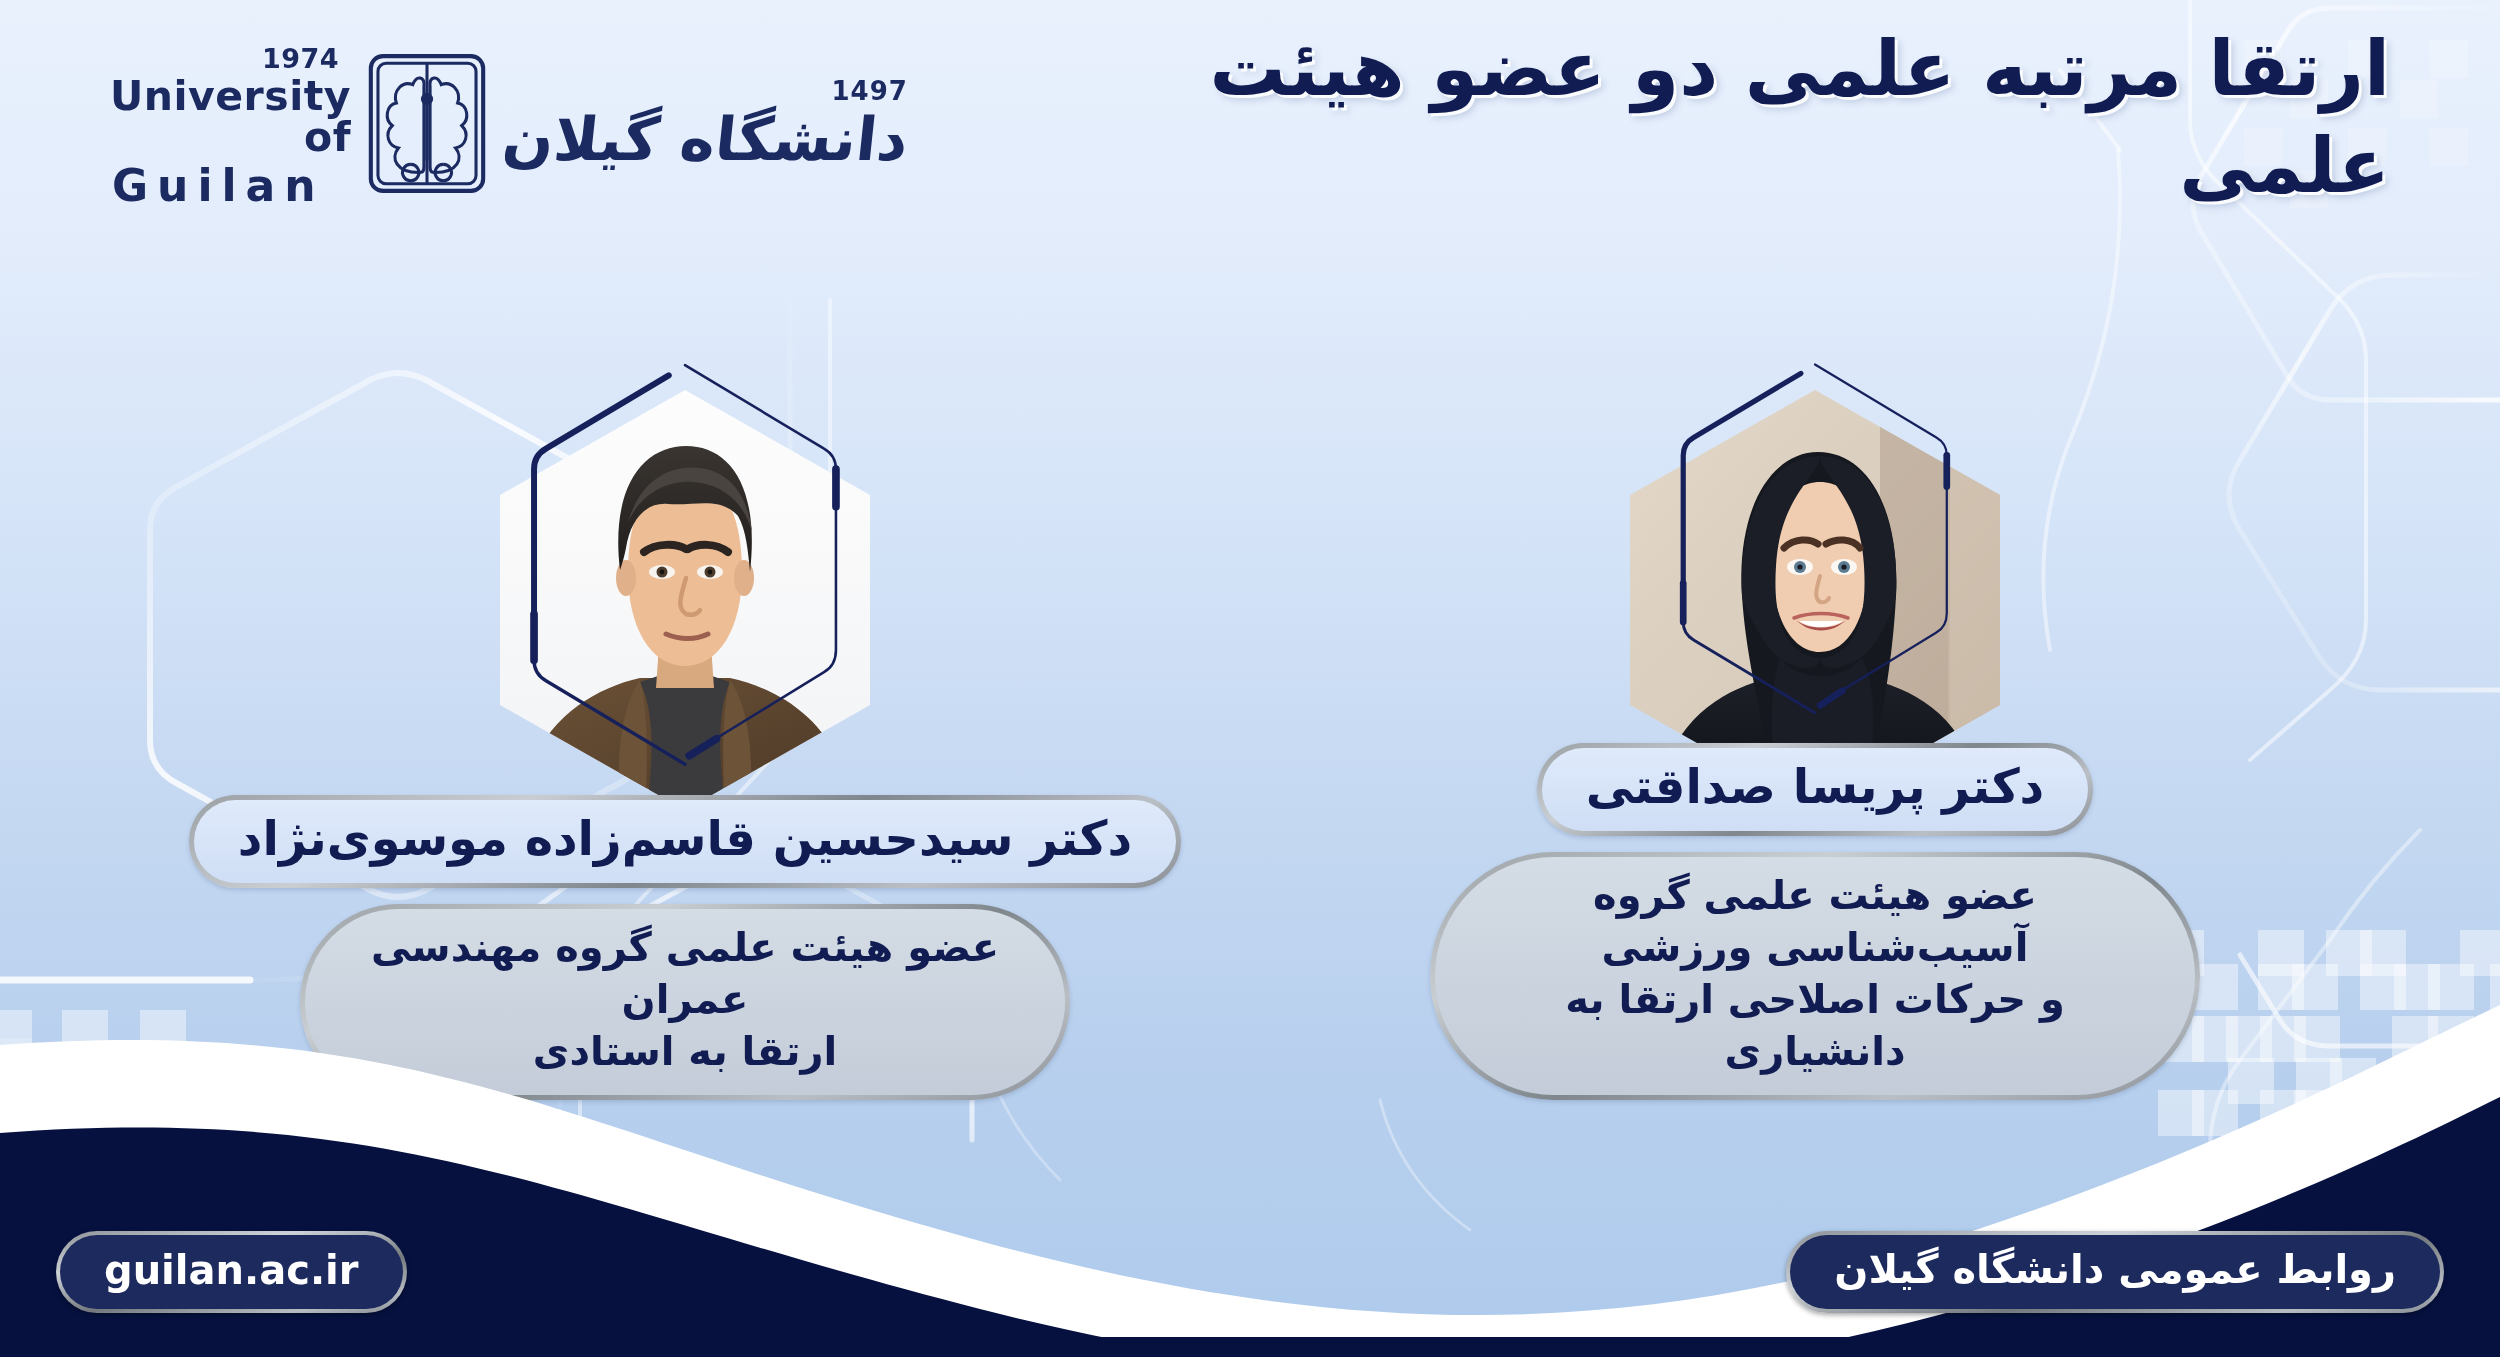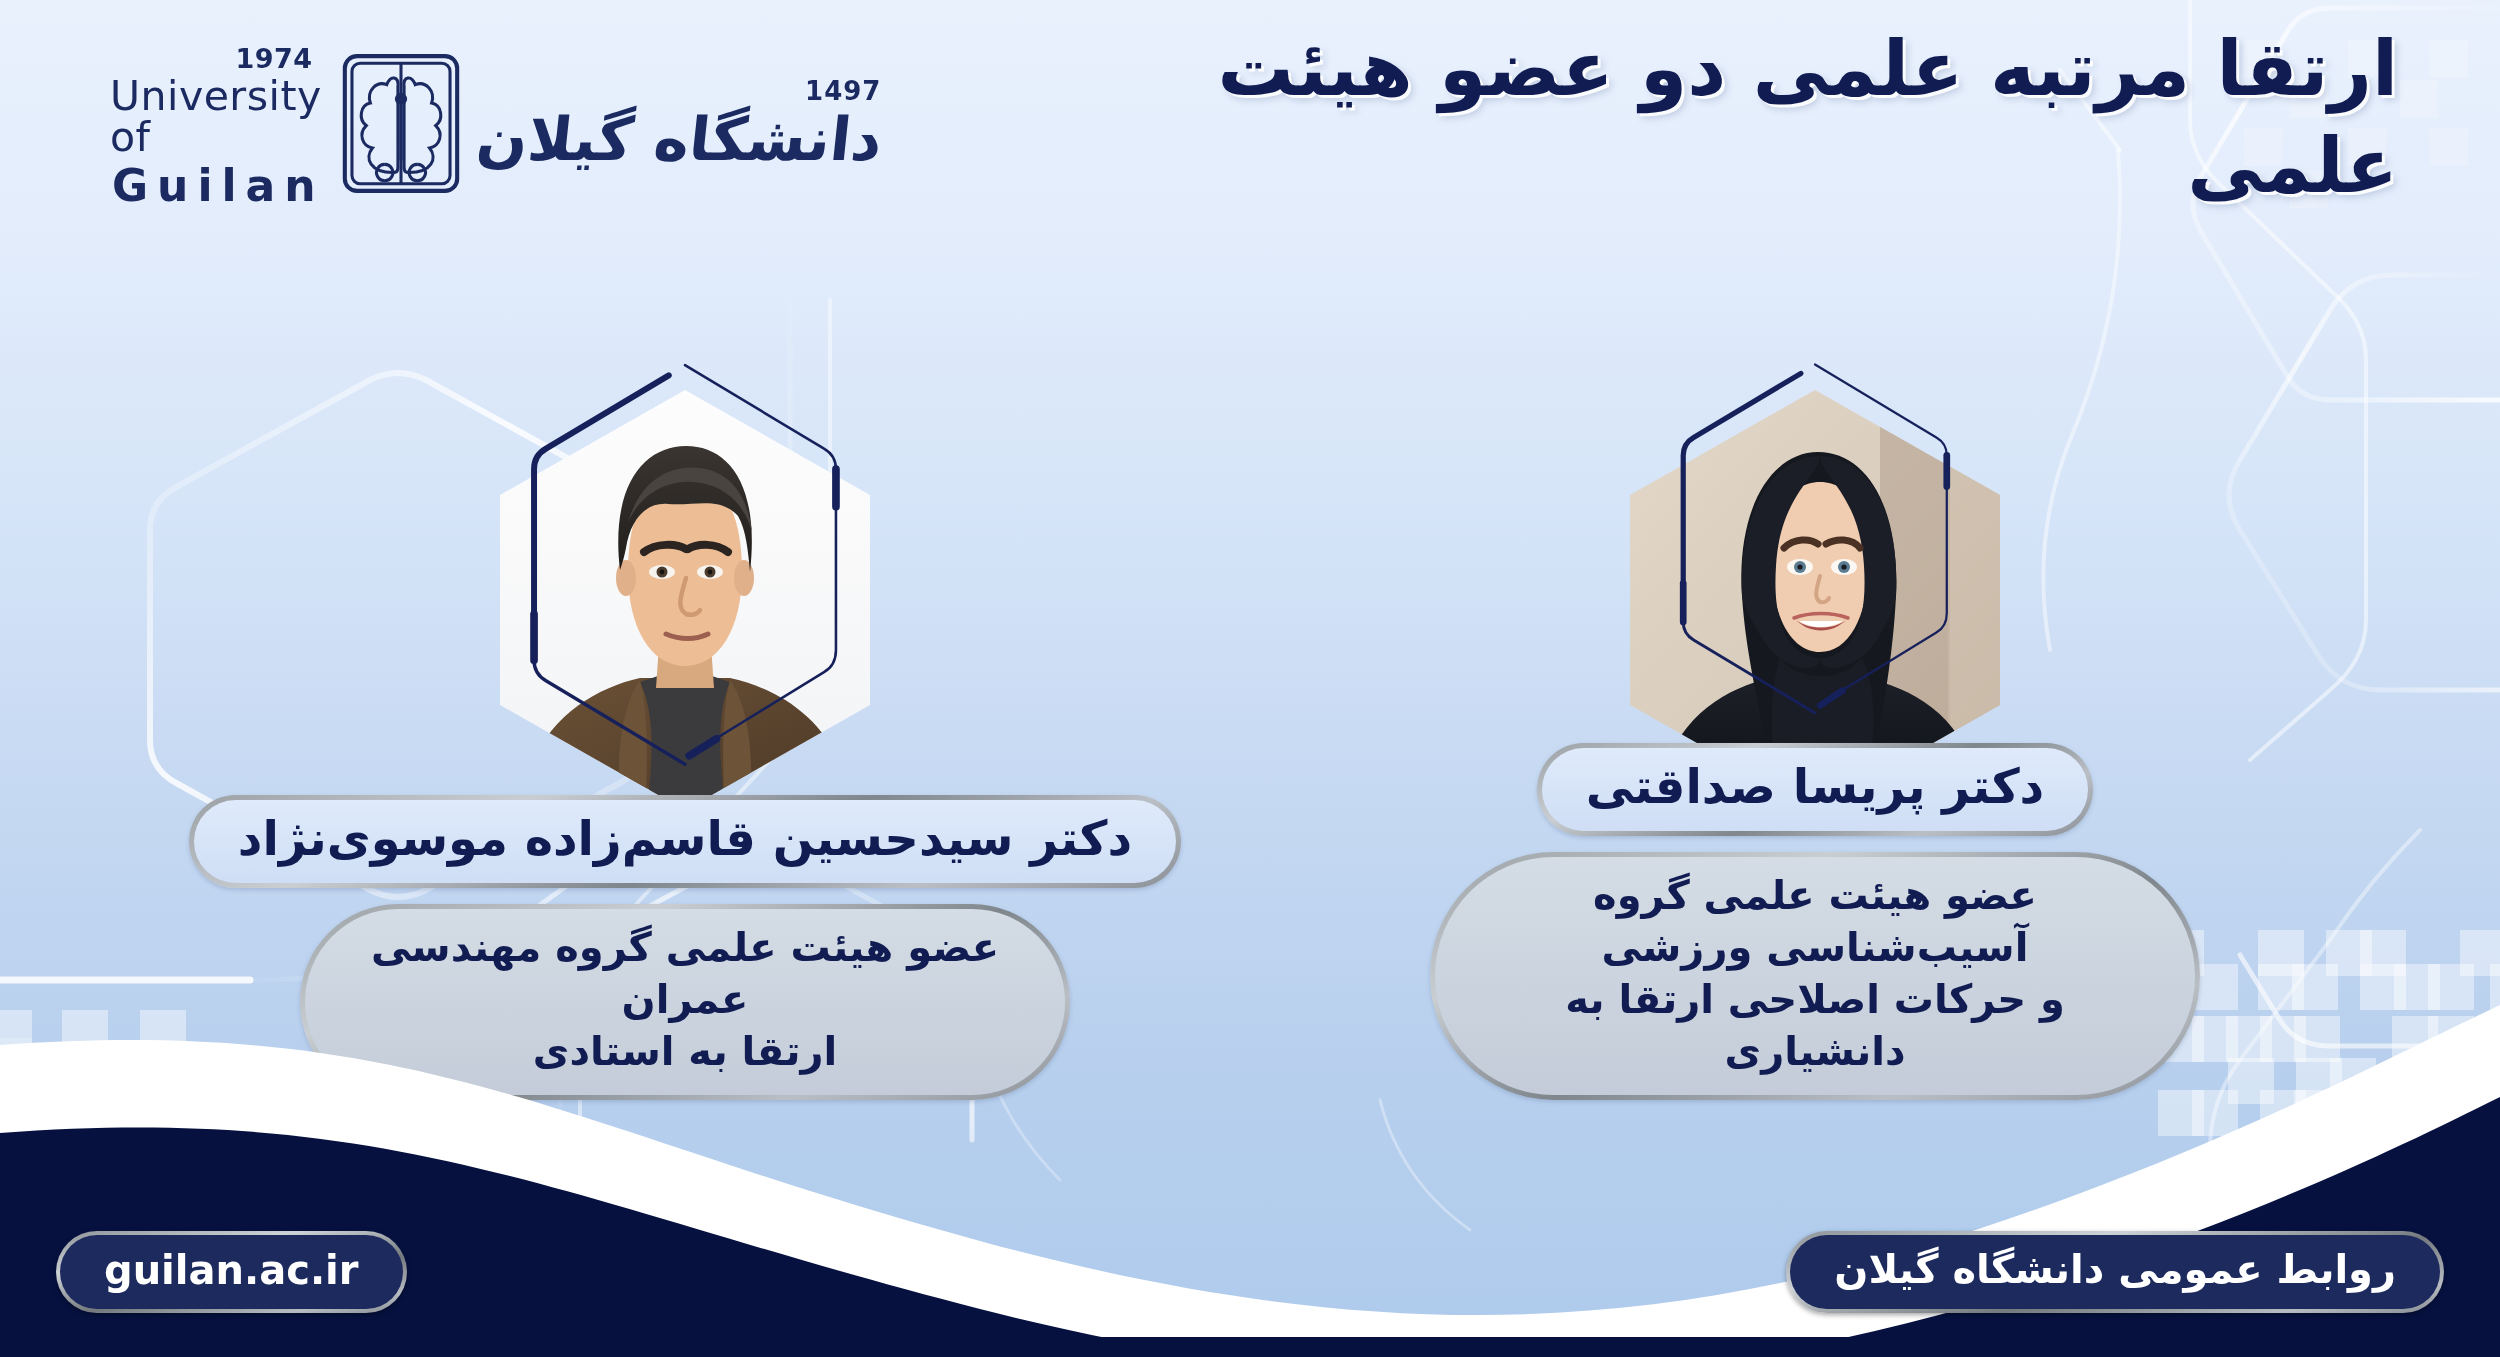--- a/index.html
+++ b/index.html
@@ -46,22 +46,23 @@
     display: flex; flex-direction: column; align-items: flex-start;
     color: #1b2a60;
     line-height: 1;
     padding-top: 6px;
   }
   .logo-year {
     font-size: 27px; font-weight: 700; letter-spacing: 0.5px;
     align-self: flex-end; margin-right: 12px; margin-bottom: 4px;
   }
   .logo-univ {
-    font-size: 41px; font-weight: 400; letter-spacing: 0.5px;
+    font-size: 41px; font-weight: 700; letter-spacing: 0.5px;
     font-family: "DejaVu Sans", "Liberation Sans", sans-serif;
+    text-align: right;
   }
   .logo-guilan {
     font-size: 44px; font-weight: 800; letter-spacing: 9px;
     margin-top: 6px; margin-left: 2px;
   }
   .logo-mark { width: 128px; height: 143px; flex: 0 0 auto; }
   .logo-fa {
     display: flex; flex-direction: column; align-items: flex-start;
     color: #1b2a60; direction: rtl;
   }
@@ -69,21 +70,21 @@
   .logo-fa-name {
     font-size: 60px; font-weight: 700;
     font-family: "DejaVu Sans", "Liberation Sans", sans-serif;
     line-height: 1.05; white-space: nowrap;
     transform: skewX(-6deg);
   }
 
   
   .title {
     position: absolute;
-    right: 102px; top: 20px;
+    right: 110px; top: 20px;
     width: 1300px;
     text-align: right;
     color: #111c52;
     font-size: 76px;
     font-weight: 800;
     line-height: 1.28;
     letter-spacing: 0px;
     text-shadow: 3px 3px 0 rgba(255,255,255,0.9), 5px 5px 7px rgba(120,140,180,0.35);
     direction: rtl;
   }

